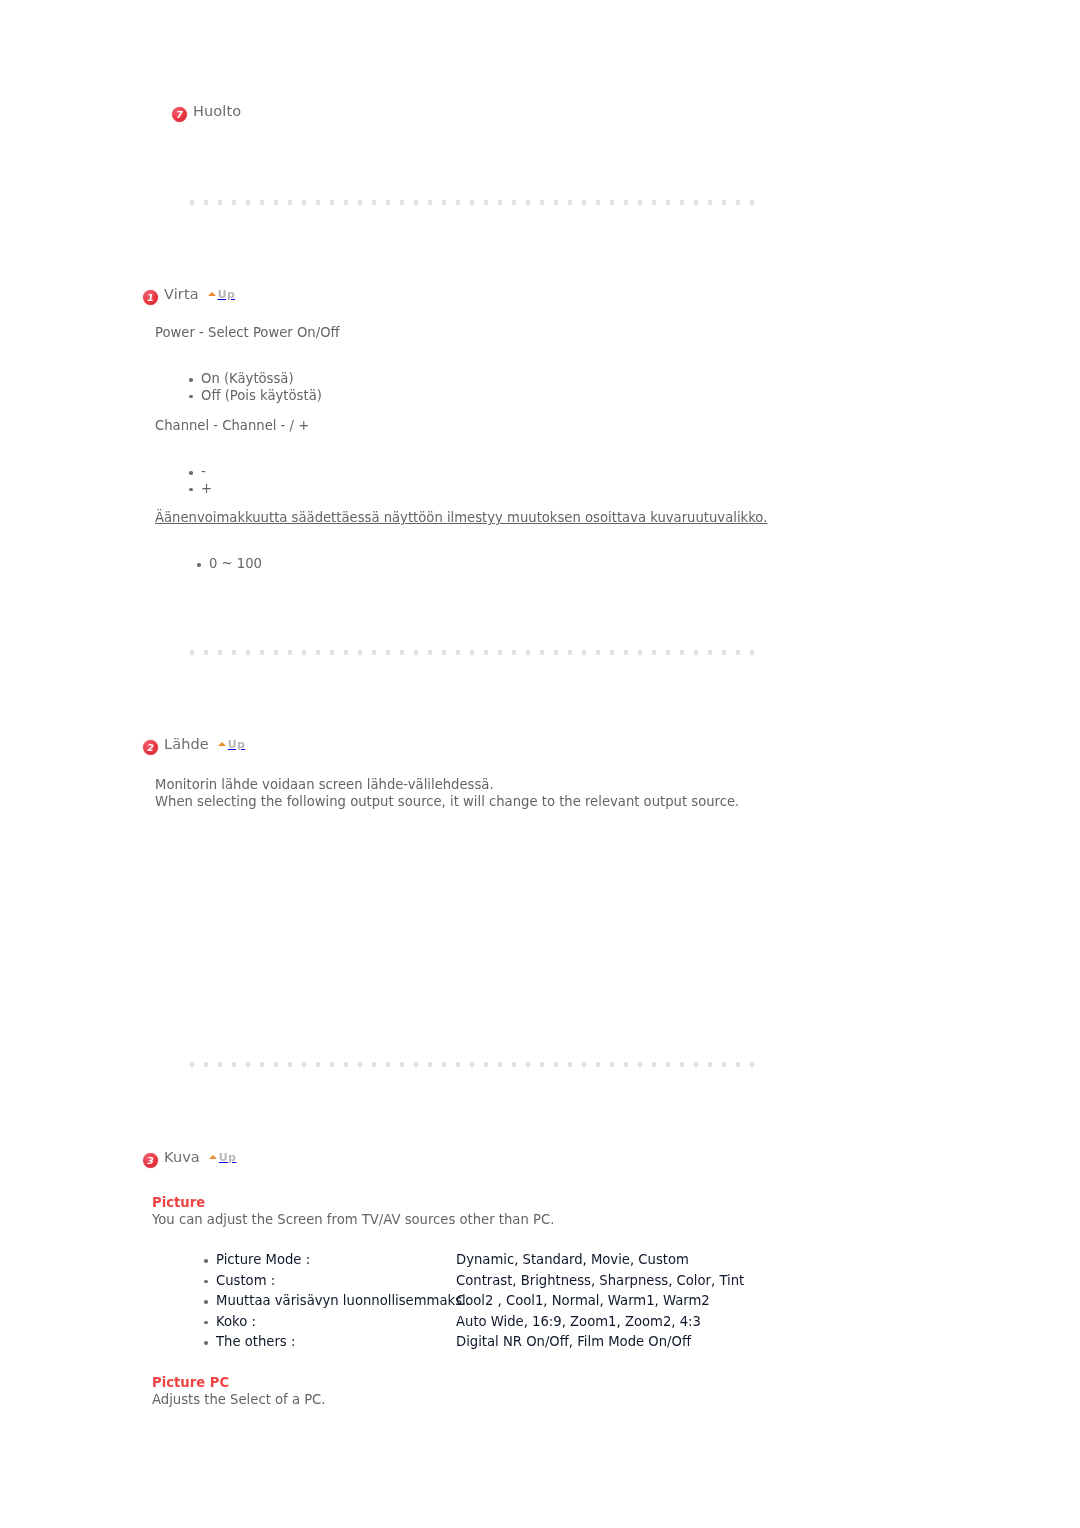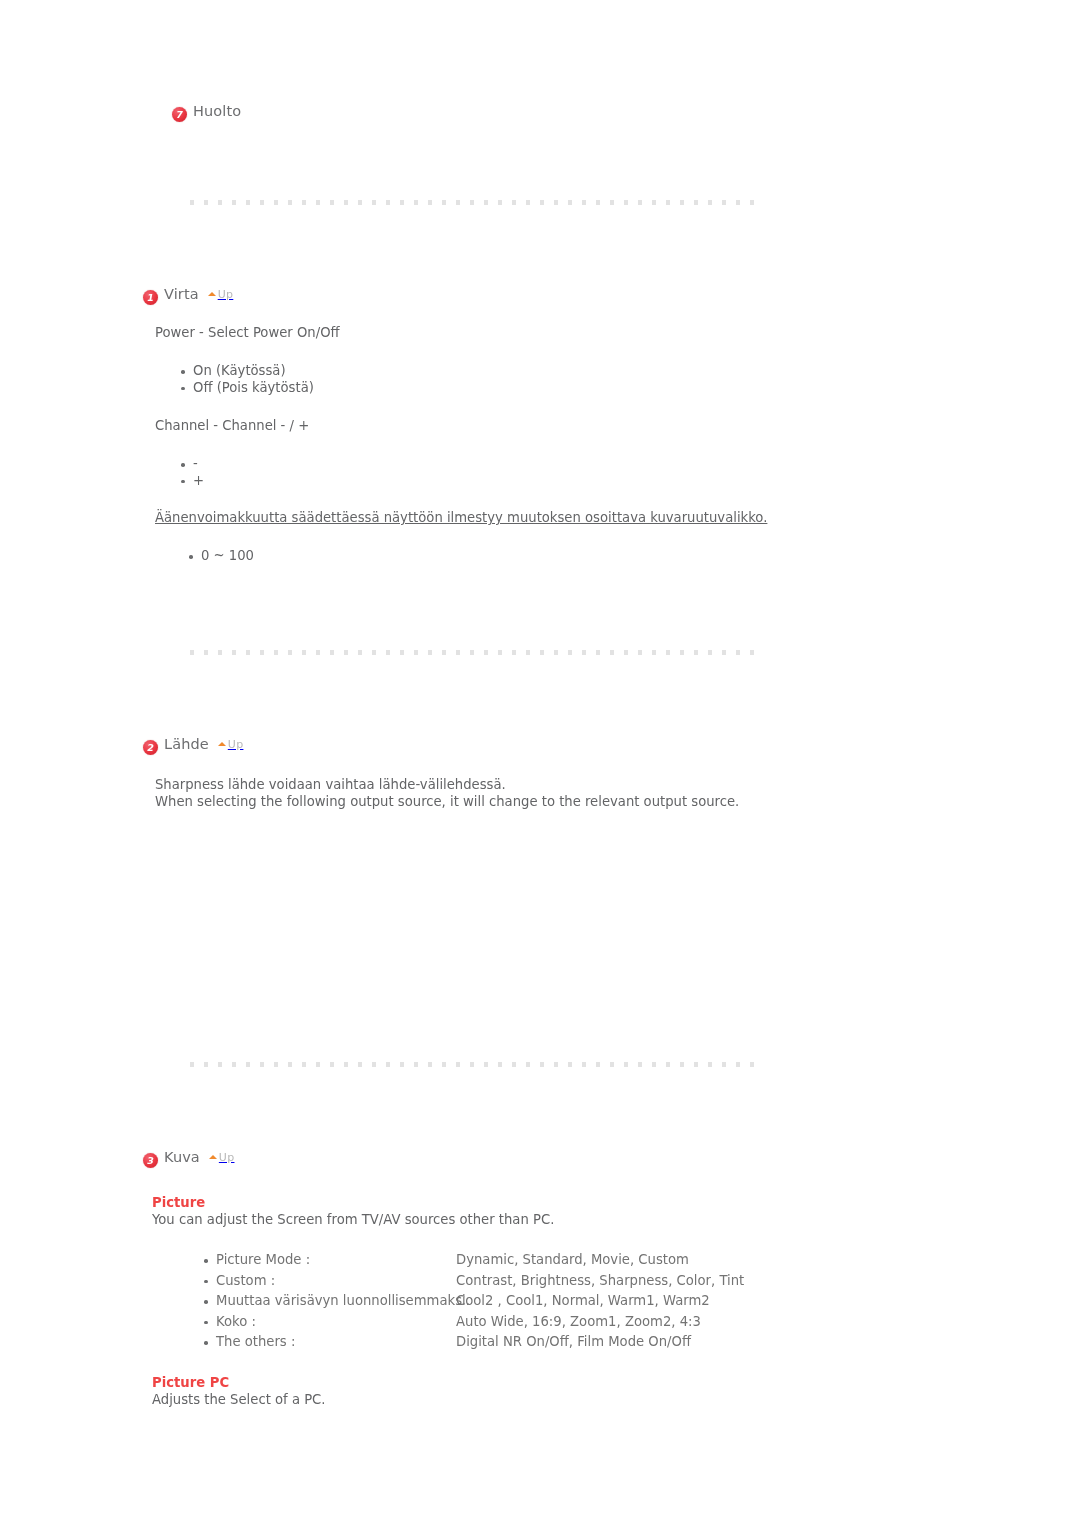--- a/index.html
+++ b/index.html
@@ -67,21 +67,21 @@
     height: 0;
     border-left: 4.5px solid transparent;
     border-right: 4.5px solid transparent;
     border-bottom: 4.5px solid #f08a2e;
     vertical-align: 2px;
     margin-right: 2px;
   }
   .up-text {
     font-size: 11px;
     color: #b8b8b8;
-    font-weight: normal;
+    font-weight: bold;
     letter-spacing: 0.3px;
   }
 
   
   .divider {
     position: absolute;
     left: 190px;
     width: 572px;
     height: 5px;
     background-image:
@@ -102,21 +102,21 @@
 
   .bold-head {
     font-weight: bold;
     color: #ef4444;
     font-size: 13.2px;
   }
 
   
   ul.bullets {
     position: absolute;
-    margin: 0;
+    margin: 8px;
     padding: 0;
     list-style: none;
   }
   ul.bullets li {
     position: relative;
     font-size: 13.2px;
     line-height: 16.6px;
     color: #636466;
     padding-left: 13px;
     white-space: nowrap;
@@ -138,21 +138,21 @@
     margin: 0;
     padding: 0;
     list-style: none;
   }
   .deflist li {
     position: relative;
     display: block;
     height: 20.5px;
     line-height: 20.5px;
     font-size: 13.2px;
-    color: #737373;
+    color: #0f172a;
     white-space: nowrap;
     padding-left: 13px;
   }
   .deflist li::before {
     content: "";
     position: absolute;
     left: 1px;
     top: 9px;
     width: 3.5px;
     height: 3.5px;
@@ -211,21 +211,21 @@
     <li>0 ~ 100</li>
   </ul>
 
   <div class="divider" style="top:650px;"></div>
 
   <div class="section-title" style="left:143px; top:735px;">
     <span class="badge">2</span><span class="title-text">Lähde</span><a class="up-link" href="#"><span class="up-tri"></span><span class="up-text">Up</span></a>
   </div>
 
   <div class="textblock" style="left:155px; top:777px;">
-    <span class="line">Sharpness lähde voidaan vaihtaa lähde-välilehdessä.</span>
+    <span class="line">Monitorin lähde voidaan screen lähde-välilehdessä.</span>
     <span class="line">When selecting the following output source, it will change to the relevant output source.</span>
   </div>
 
 
   <div class="divider" style="top:1062px;"></div>
 
   <div class="section-title" style="left:143px; top:1148px;">
     <span class="badge">3</span><span class="title-text">Kuva</span><a class="up-link" href="#"><span class="up-tri"></span><span class="up-text">Up</span></a>
   </div>
 

